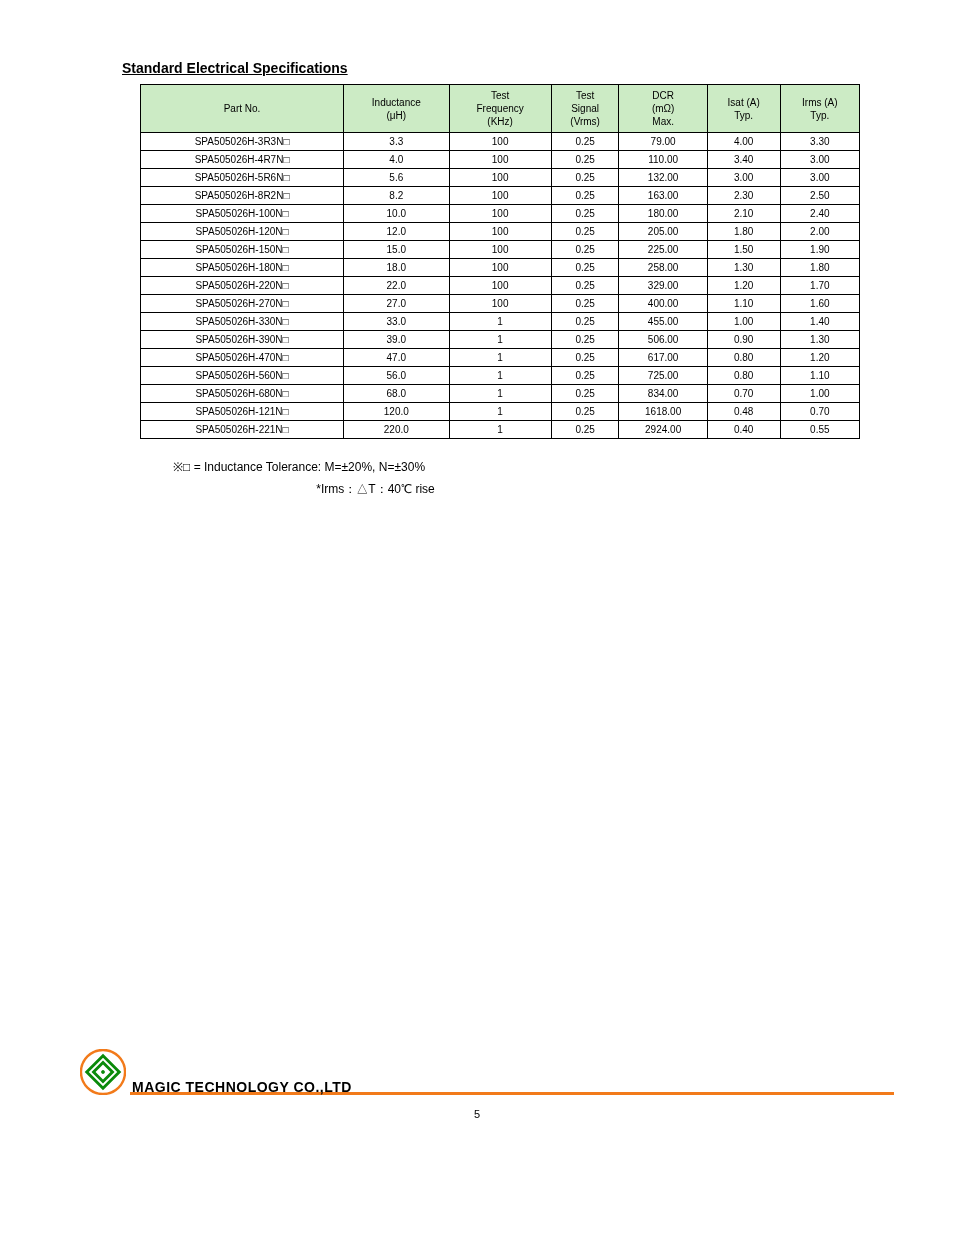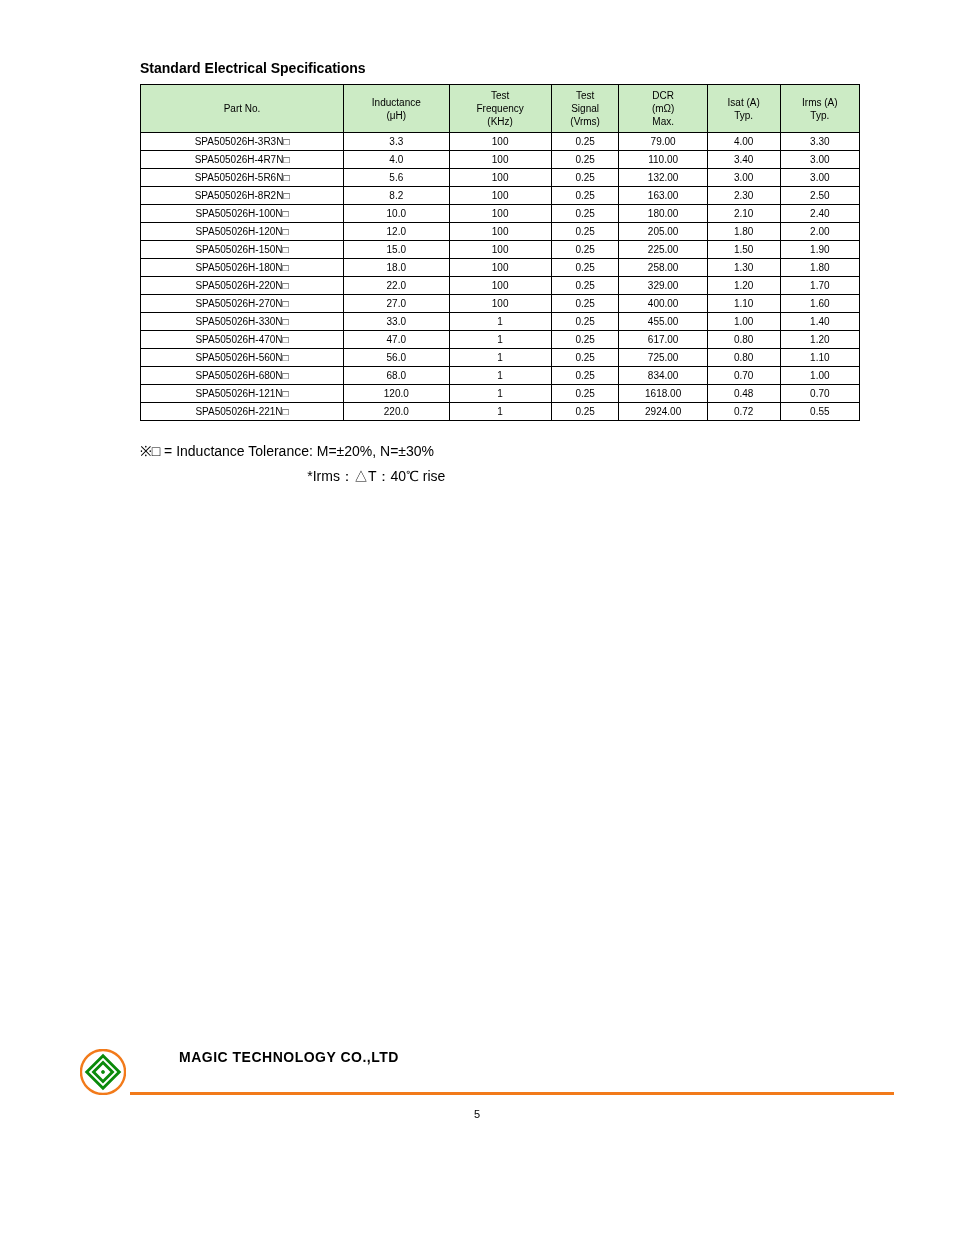--- a/index.html
+++ b/index.html
@@ -7,22 +7,23 @@
     width: 954px;
     height: 1235px;
     background: #fff;
     font-family: Arial, sans-serif;
     position: relative;
     padding: 60px 60px 40px 60px;
   }
   .section-title {
     font-size: 14px;
     font-weight: bold;
-    margin-left: 80px;
+    margin-left: 62px;
     margin-bottom: 8px;
+    text-decoration: underline;
   }
   .spec-table {
     border-collapse: collapse;
     width: 720px;
     margin-left: 80px;
   }
   .spec-table th {
     background: #ccebc5;
     border: 1.5px solid #000;
     padding: 4px 2px;
@@ -31,33 +32,32 @@
     text-align: center;
     line-height: 1.3;
   }
   .spec-table td {
     border: 1px solid #000;
     padding: 3px 4px;
     font-size: 10px;
     text-align: center;
   }
   .notes {
-    margin-left: 80px;
+    margin-left: 113px;
     margin-top: 18px;
-    font-size: 14px;
+    font-size: 12px;
     line-height: 1.8;
   }
   .notes div { white-space: pre; }
   .footer-logo {
     position: absolute;
     left: 80px;
     bottom: 140px;
     display: flex;
-    align-items: flex-start;
-    gap: 47px;
+    align-items: flex-end;
   }
   .logo-svg { width: 46px; height: 46px; }
   .company {
     margin-left: 6px;
     font-size: 14px;
     font-weight: bold;
     letter-spacing: 0.5px;
   }
   .footer-line {
     position: absolute;
@@ -198,20 +198,29 @@
       <tr>
         <td>SPA505026H-330N□</td>
         <td>33.0</td>
         <td>1</td>
         <td>0.25</td>
         <td>455.00</td>
         <td>1.00</td>
         <td>1.40</td>
       </tr>
       <tr>
+        <td>SPA505026H-390N□</td>
+        <td>39.0</td>
+        <td>1</td>
+        <td>0.25</td>
+        <td>506.00</td>
+        <td>0.90</td>
+        <td>1.30</td>
+      </tr>
+      <tr>
         <td>SPA505026H-470N□</td>
         <td>47.0</td>
         <td>1</td>
         <td>0.25</td>
         <td>617.00</td>
         <td>0.80</td>
         <td>1.20</td>
       </tr>
       <tr>
         <td>SPA505026H-560N□</td>
@@ -239,21 +248,21 @@
         <td>1618.00</td>
         <td>0.48</td>
         <td>0.70</td>
       </tr>
       <tr>
         <td>SPA505026H-221N□</td>
         <td>220.0</td>
         <td>1</td>
         <td>0.25</td>
         <td>2924.00</td>
-        <td>0.72</td>
+        <td>0.40</td>
         <td>0.55</td>
       </tr>
     </tbody>
 </table>
 
 <div class="notes">
   <div>※□ = Inductance Tolerance: M=±20%, N=±30%</div>
   <div>                                           *Irms：△T：40℃ rise</div>
 </div>
 

